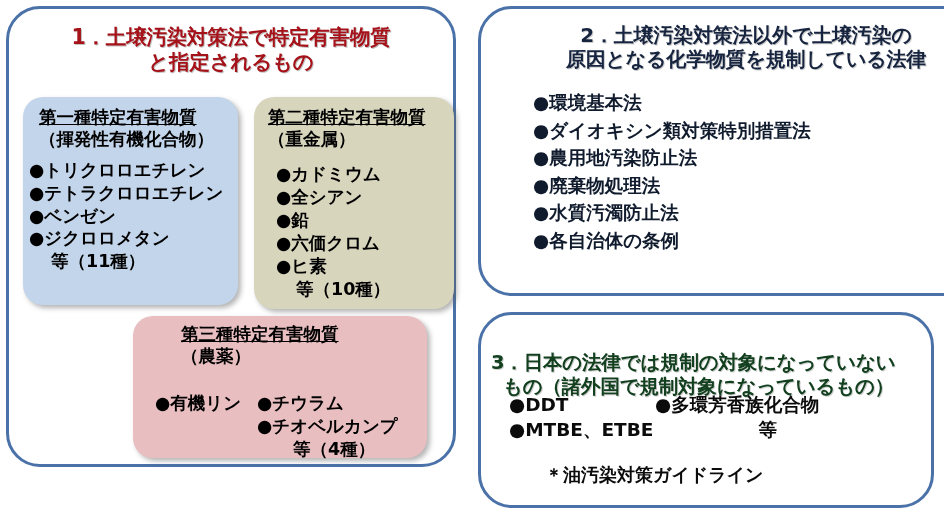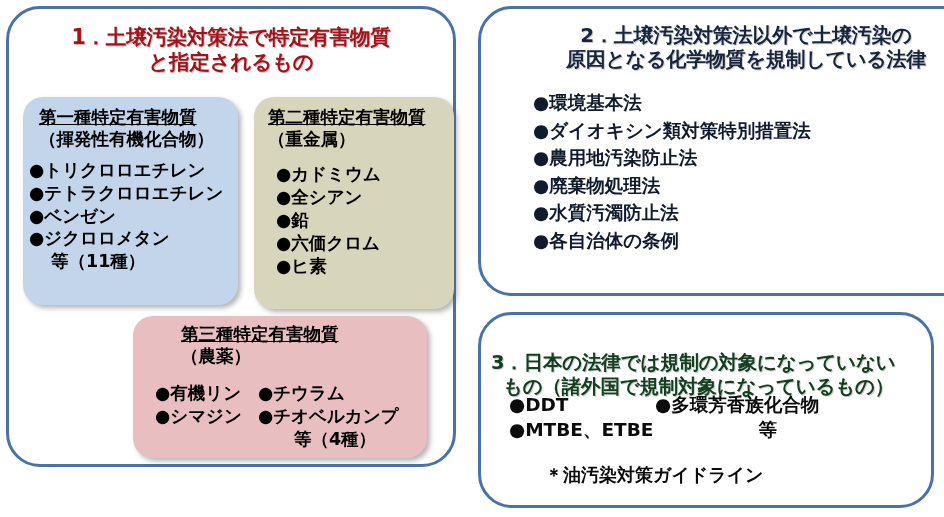--- a/index.html
+++ b/index.html
@@ -105,21 +105,21 @@
     font-size: 17.5px;
     line-height: 1.32;
     white-space: nowrap;
   }
   #card-type2 .item.cont { padding-left: 20px; }
 
   
   #card-type3 .card-head { position: absolute; left: 48px; top: 8px; text-align: left; }
   #card-type3 .cols {
     position: absolute;
-    left: 22px; top: 66px;
+    left: 22px; top: 76px;
     display: flex;
     gap: 16px;
   }
   #card-type3 .item {
     font-weight: bold;
     font-size: 17.5px;
     line-height: 1.30;
     white-space: nowrap;
   }
   #card-type3 .item.cont { padding-left: 36px; }
@@ -202,34 +202,34 @@
           <span class="underline">第二種特定有害物質</span>
         </div>
         <div class="card-title">（重金属）</div>
       </div>
       <div class="item-list">
         <div class="item">●カドミウム</div>
         <div class="item">●全シアン</div>
         <div class="item">●鉛</div>
         <div class="item">●六価クロム</div>
         <div class="item">●ヒ素</div>
+        <div class="item cont">等（10種）</div>
       </div>
     </div>
 
     <div class="card" id="card-type3">
       <div class="card-head">
         <div class="card-title">
           <span class="underline">第三種特定有害物質</span>
         </div>
         <div class="card-title">（農薬）</div>
       </div>
       <div class="cols">
         <div>
           <div class="item">●有機リン</div>
-          <div class="item">●シマジン</div>
         </div>
         <div>
           <div class="item">●チウラム</div>
           <div class="item">●チオベルカンプ</div>
           <div class="item cont">等（4種）</div>
         </div>
       </div>
     </div>
 
   </div>

